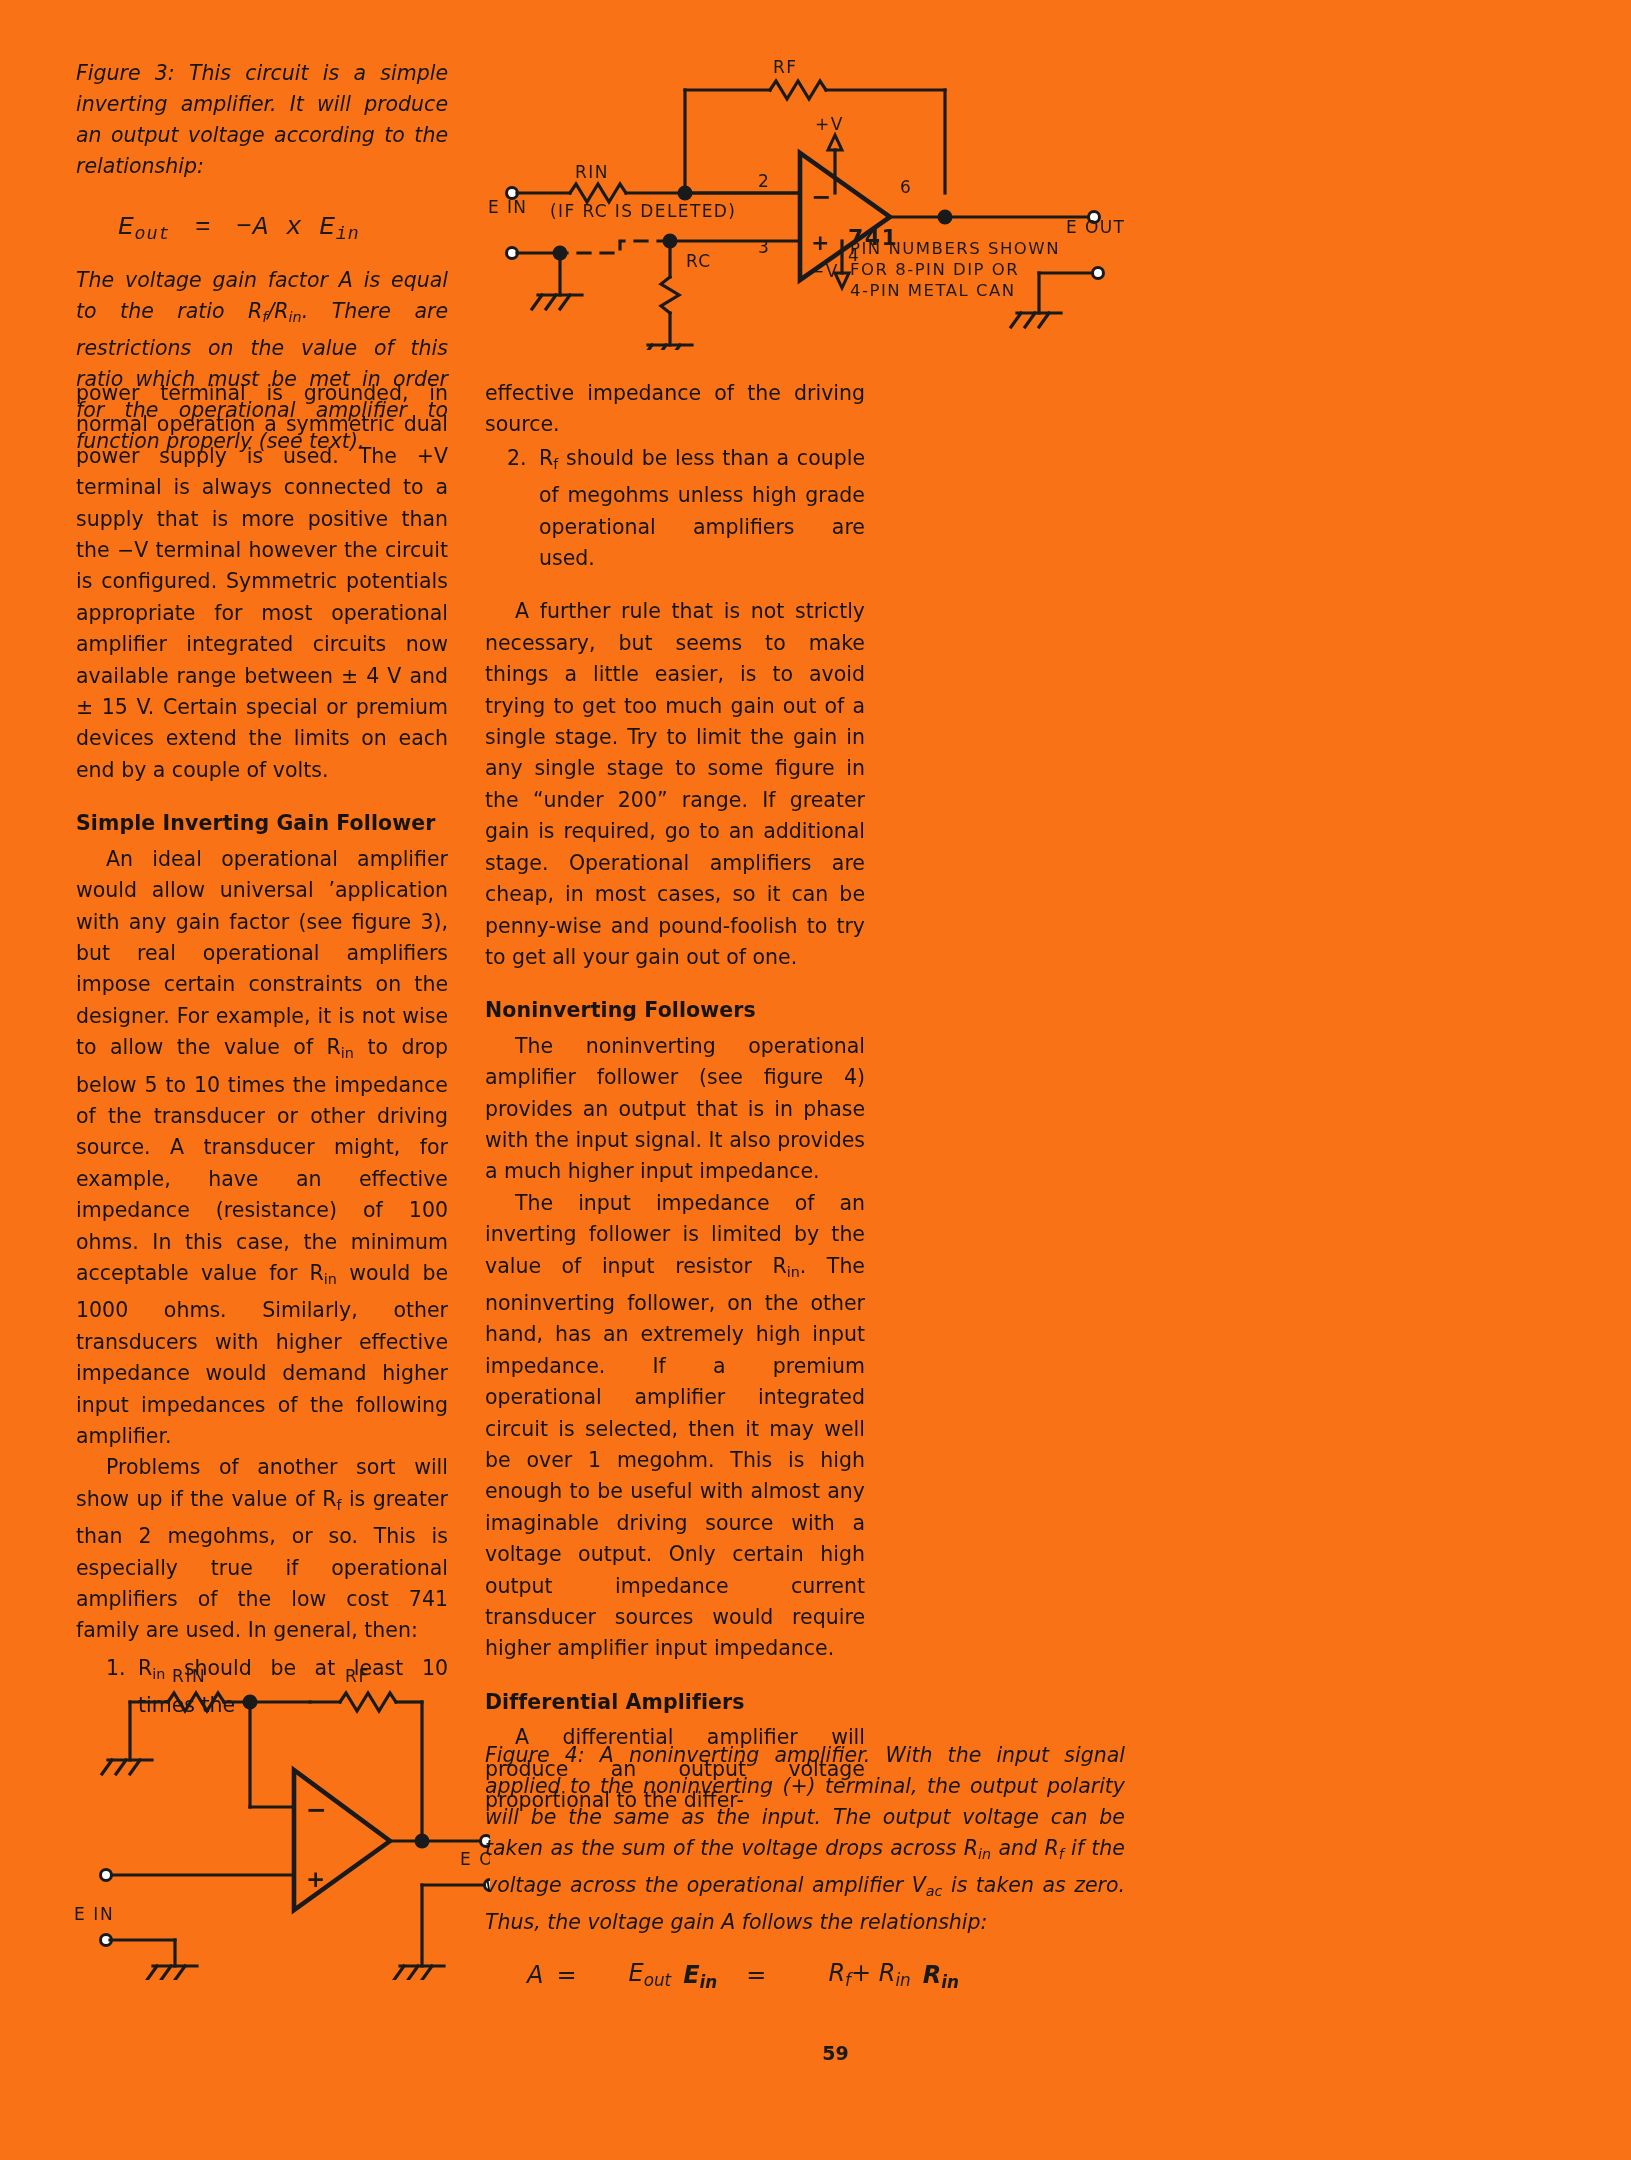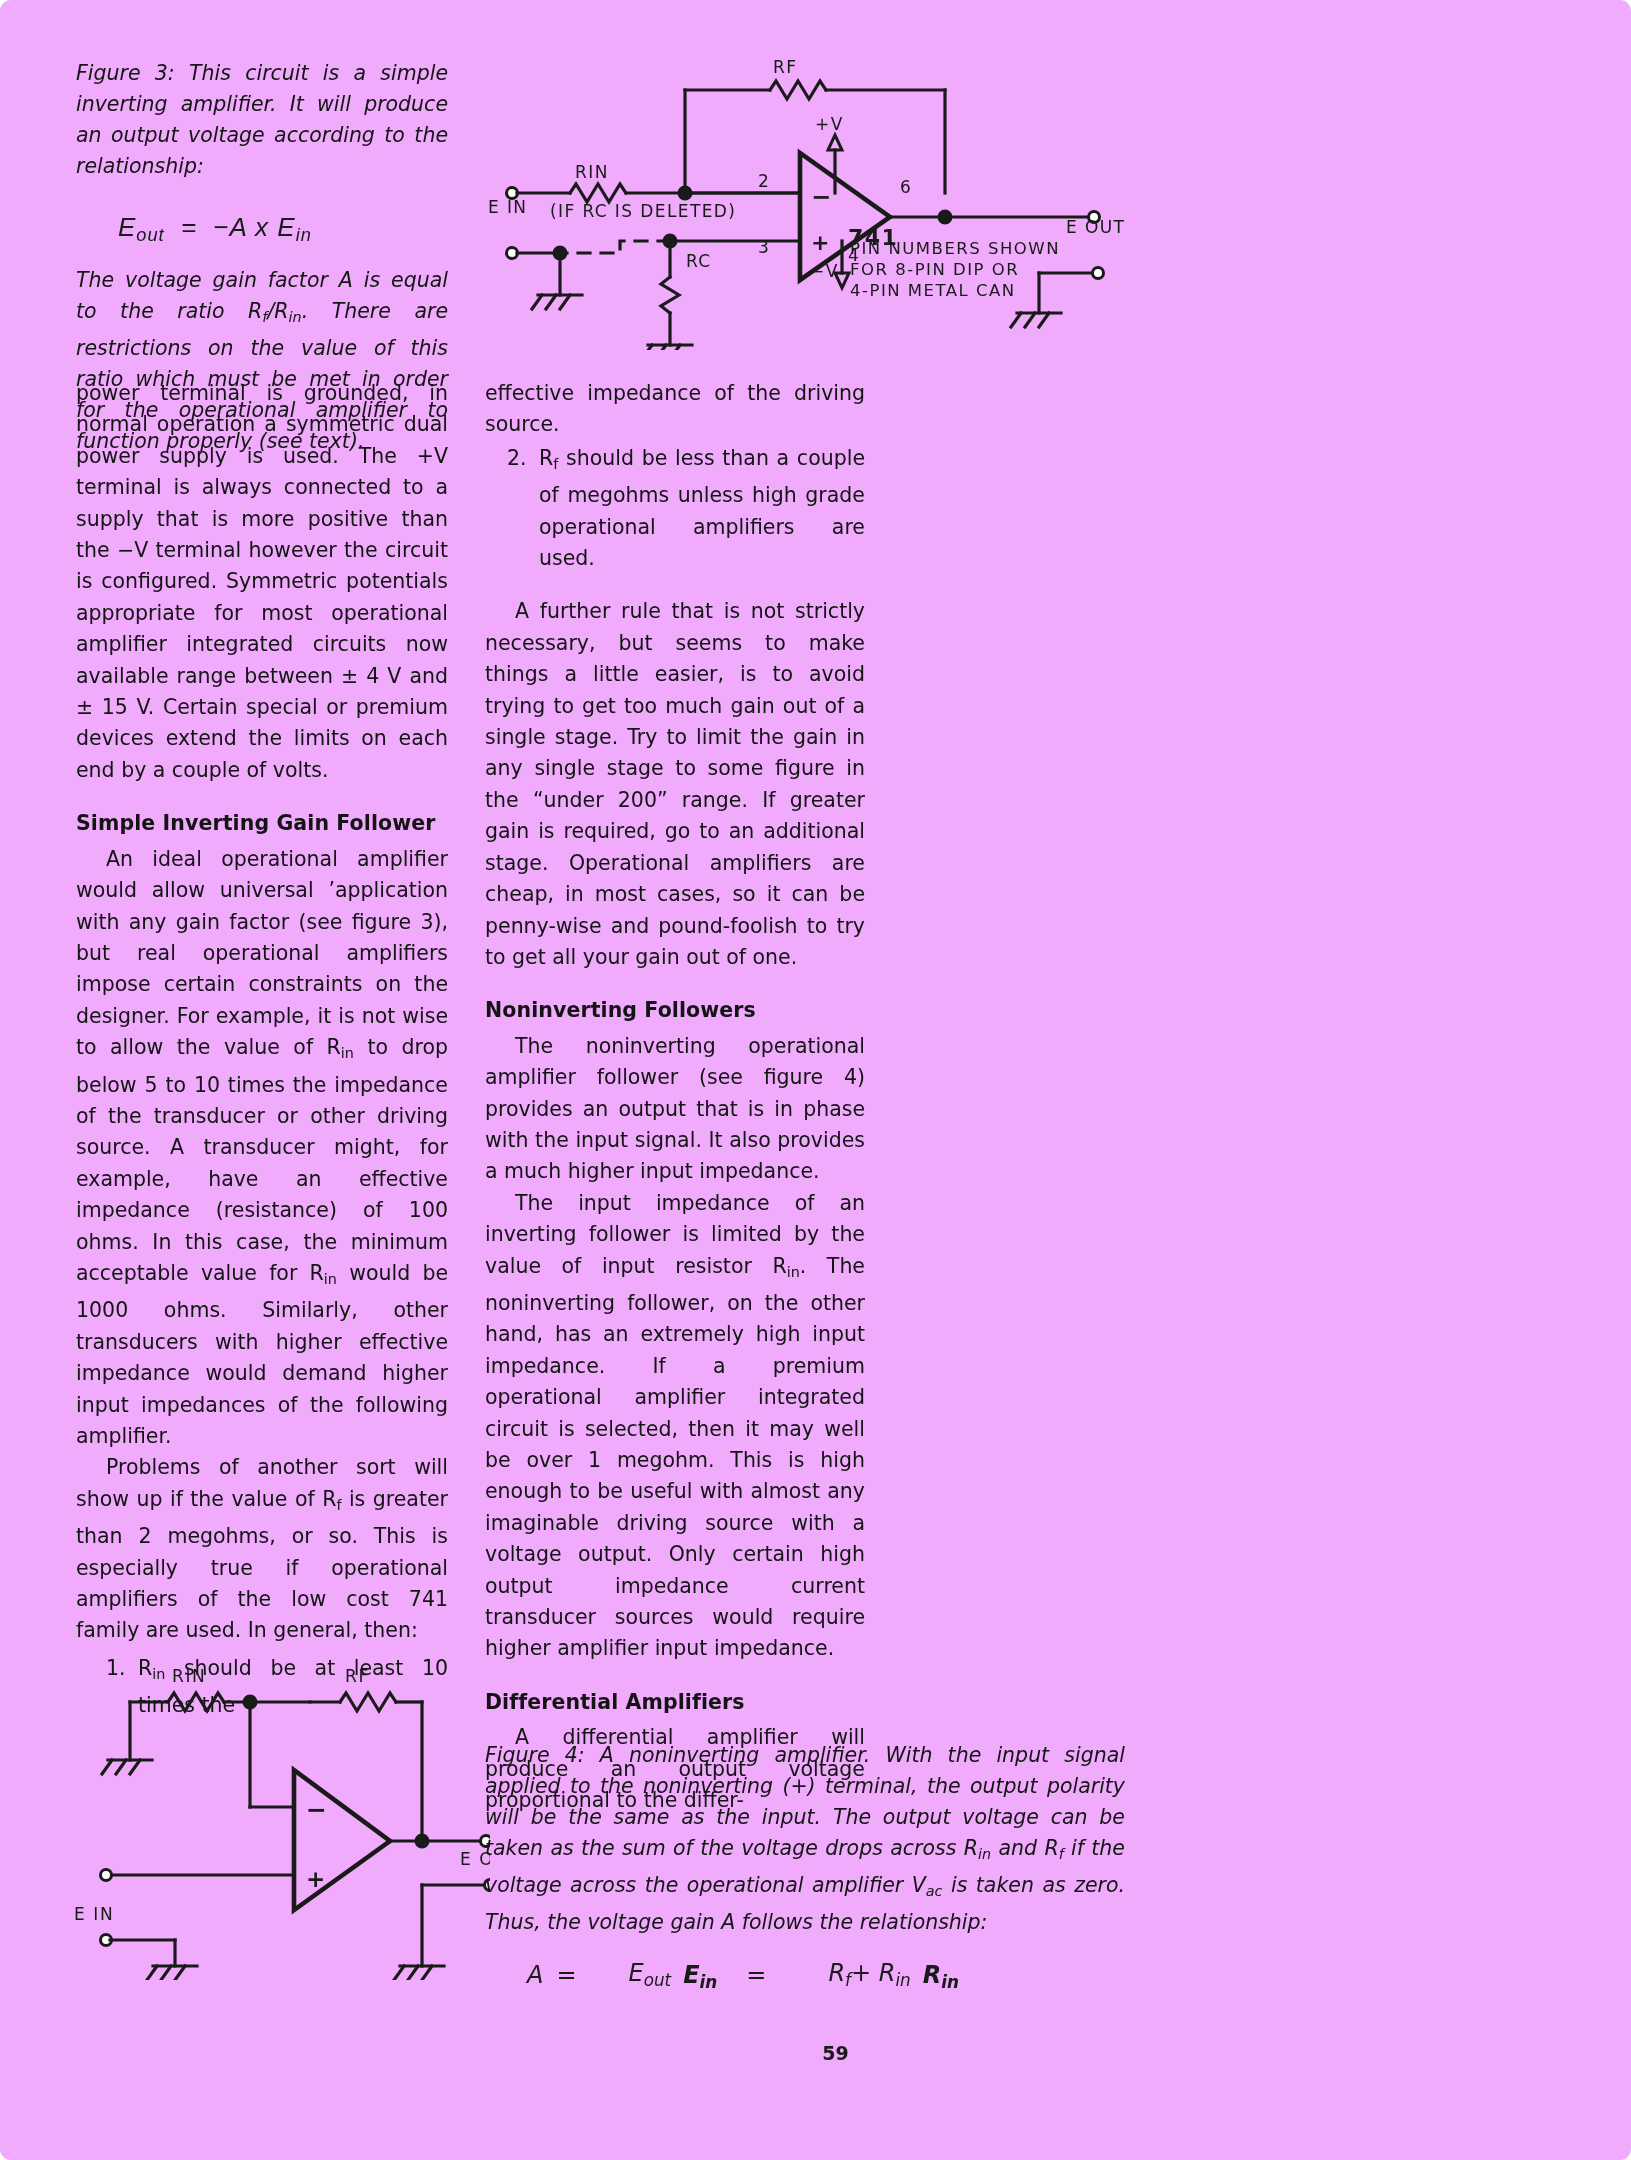--- a/index.html
+++ b/index.html
@@ -11,22 +11,21 @@
     width: 1631px;
     height: 2160px;
     position: relative;
     font-family: "Liberation Serif", serif;
     color: #1a1a1a;
     overflow: hidden;
   }
   .page {
     position: absolute;
     inset: 0;
-    background: #f0abfc;
-    border-radius: 11px;
+    background: #f97316;
   }
 
   
   .caption {
     font-family: "DejaVu Sans", sans-serif;
     font-style: italic;
     font-size: 20.5px;
     line-height: 31px;
     text-align: justify;
     color: #151515;
@@ -51,21 +50,21 @@
     text-align: left;
     letter-spacing: 0.1px;
   }
   sub { font-size: 0.70em; vertical-align: -0.28em; }
 
   
   .eq-fig3 {
     position: absolute;
     left: 118px;
     top: 212px;
-    font-family: Liberation Sans, sans-serif;
+    font-family: Liberation Mono, monospace;
     font-style: italic;
     font-size: 26px;
     letter-spacing: 1px;
     white-space: nowrap;
   }
   .eq-gain {
     position: absolute;
     left: 527px;
     top: 1958px;
     font-family: "DejaVu Sans", sans-serif;

